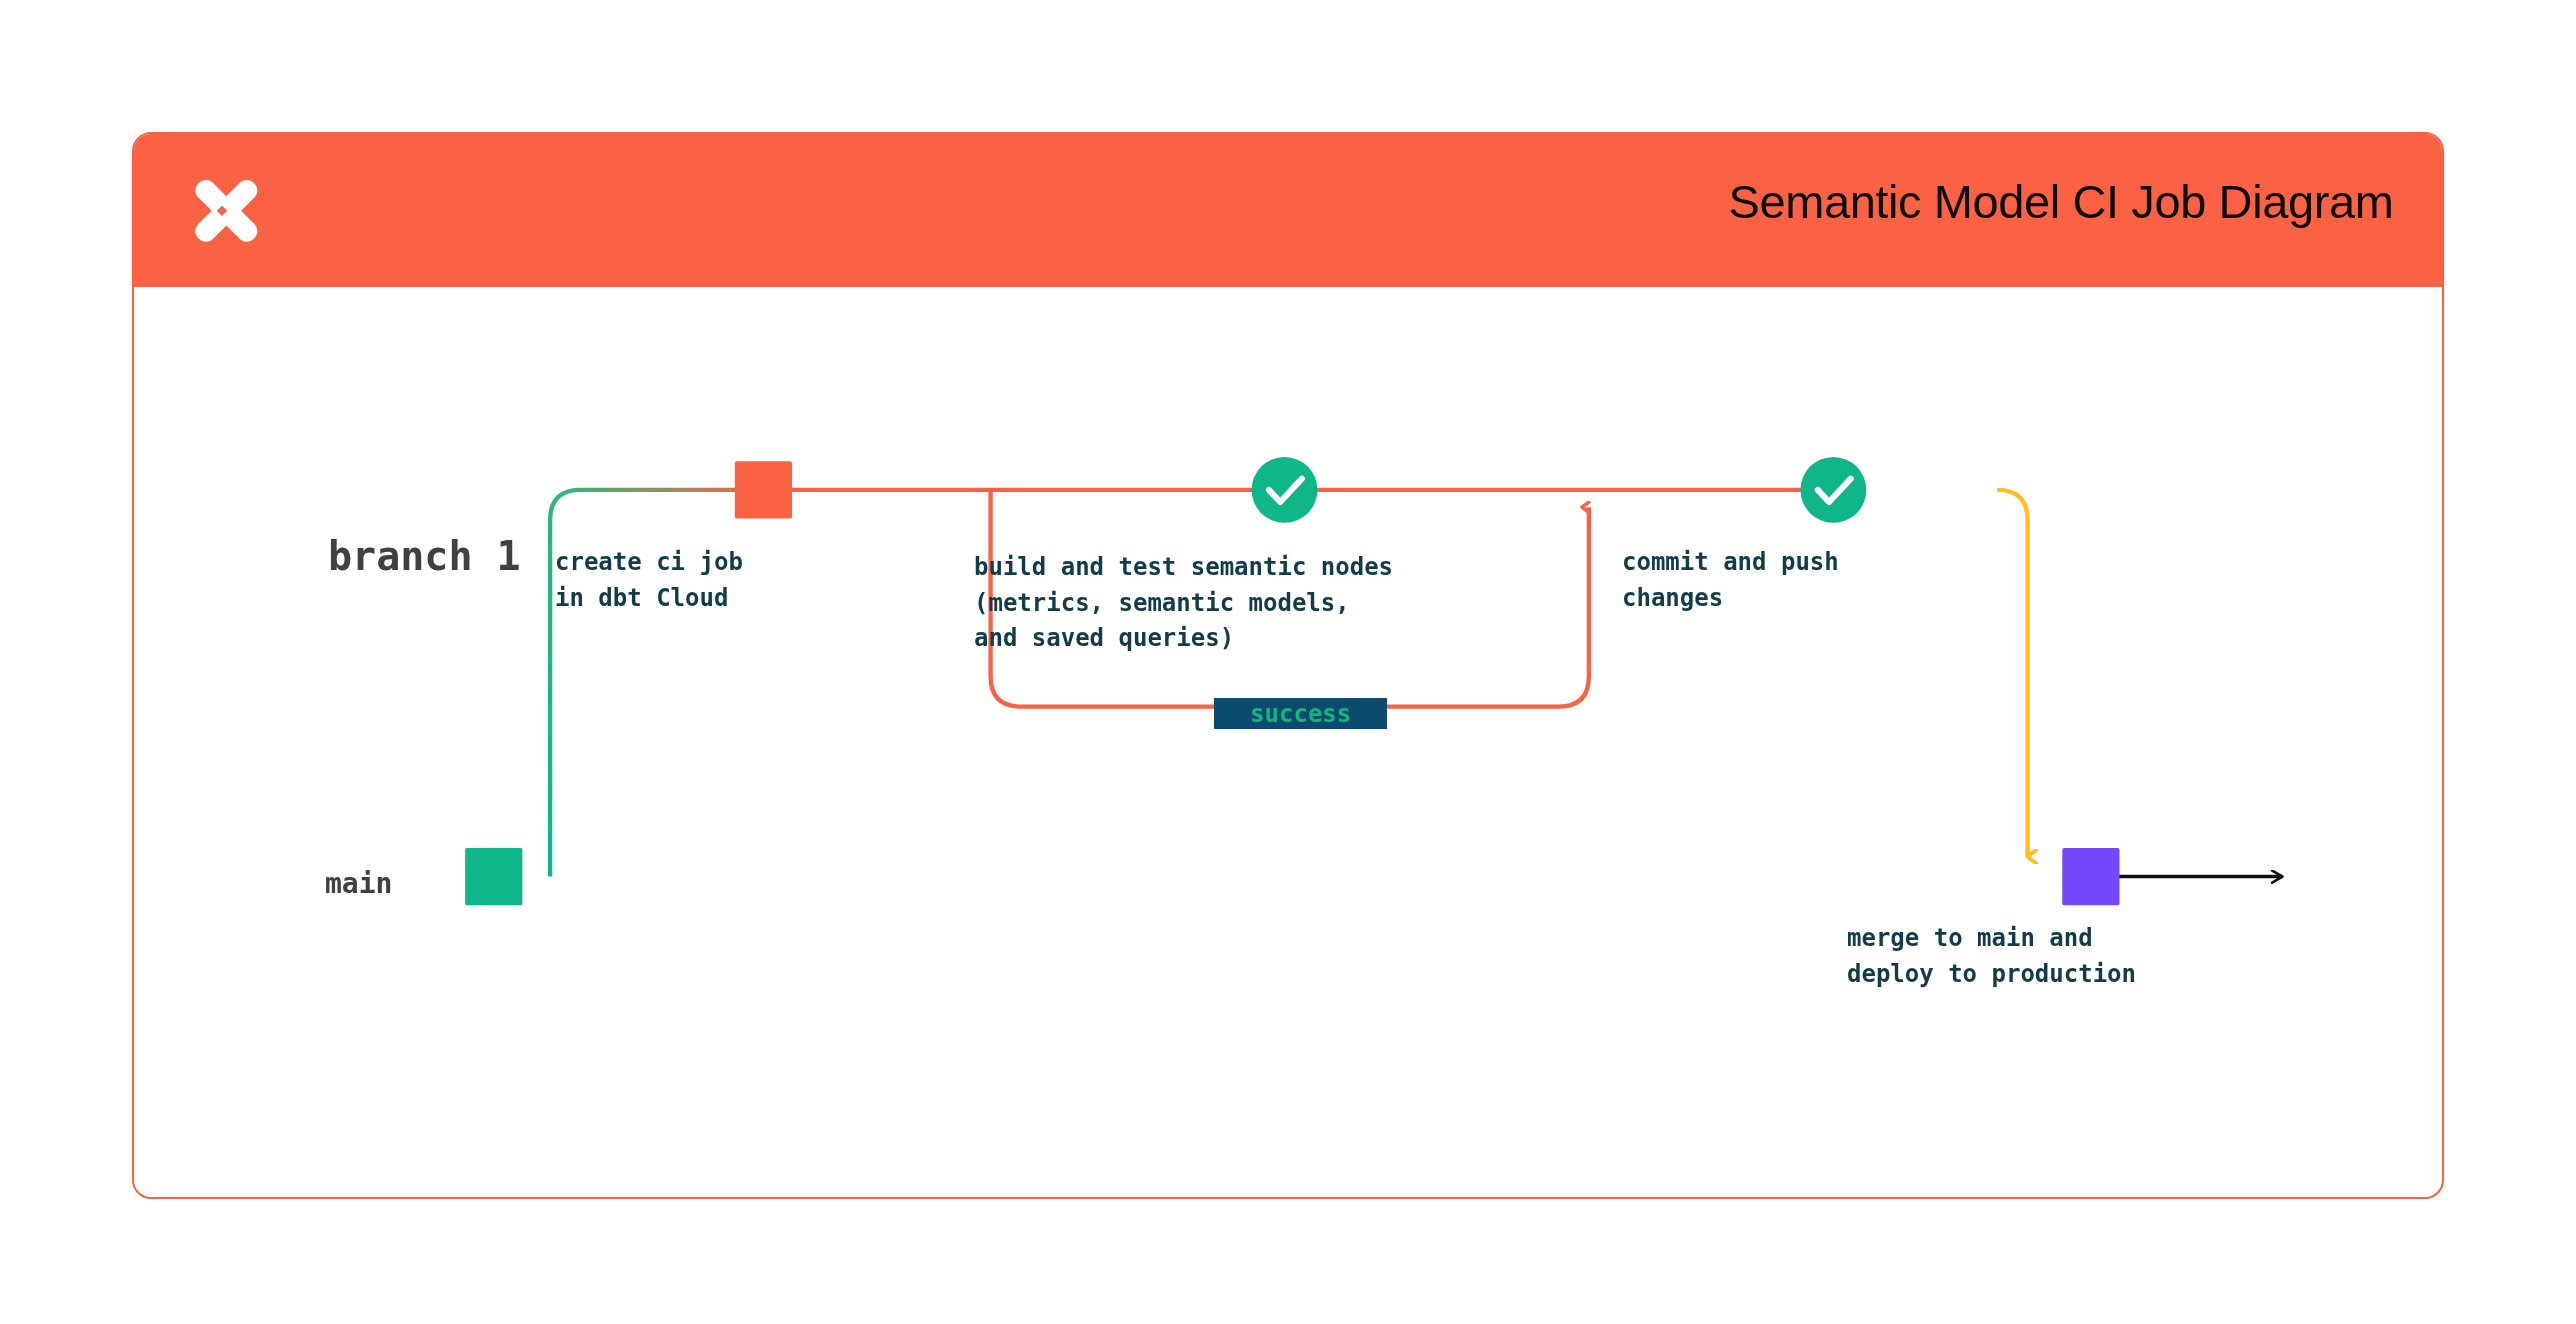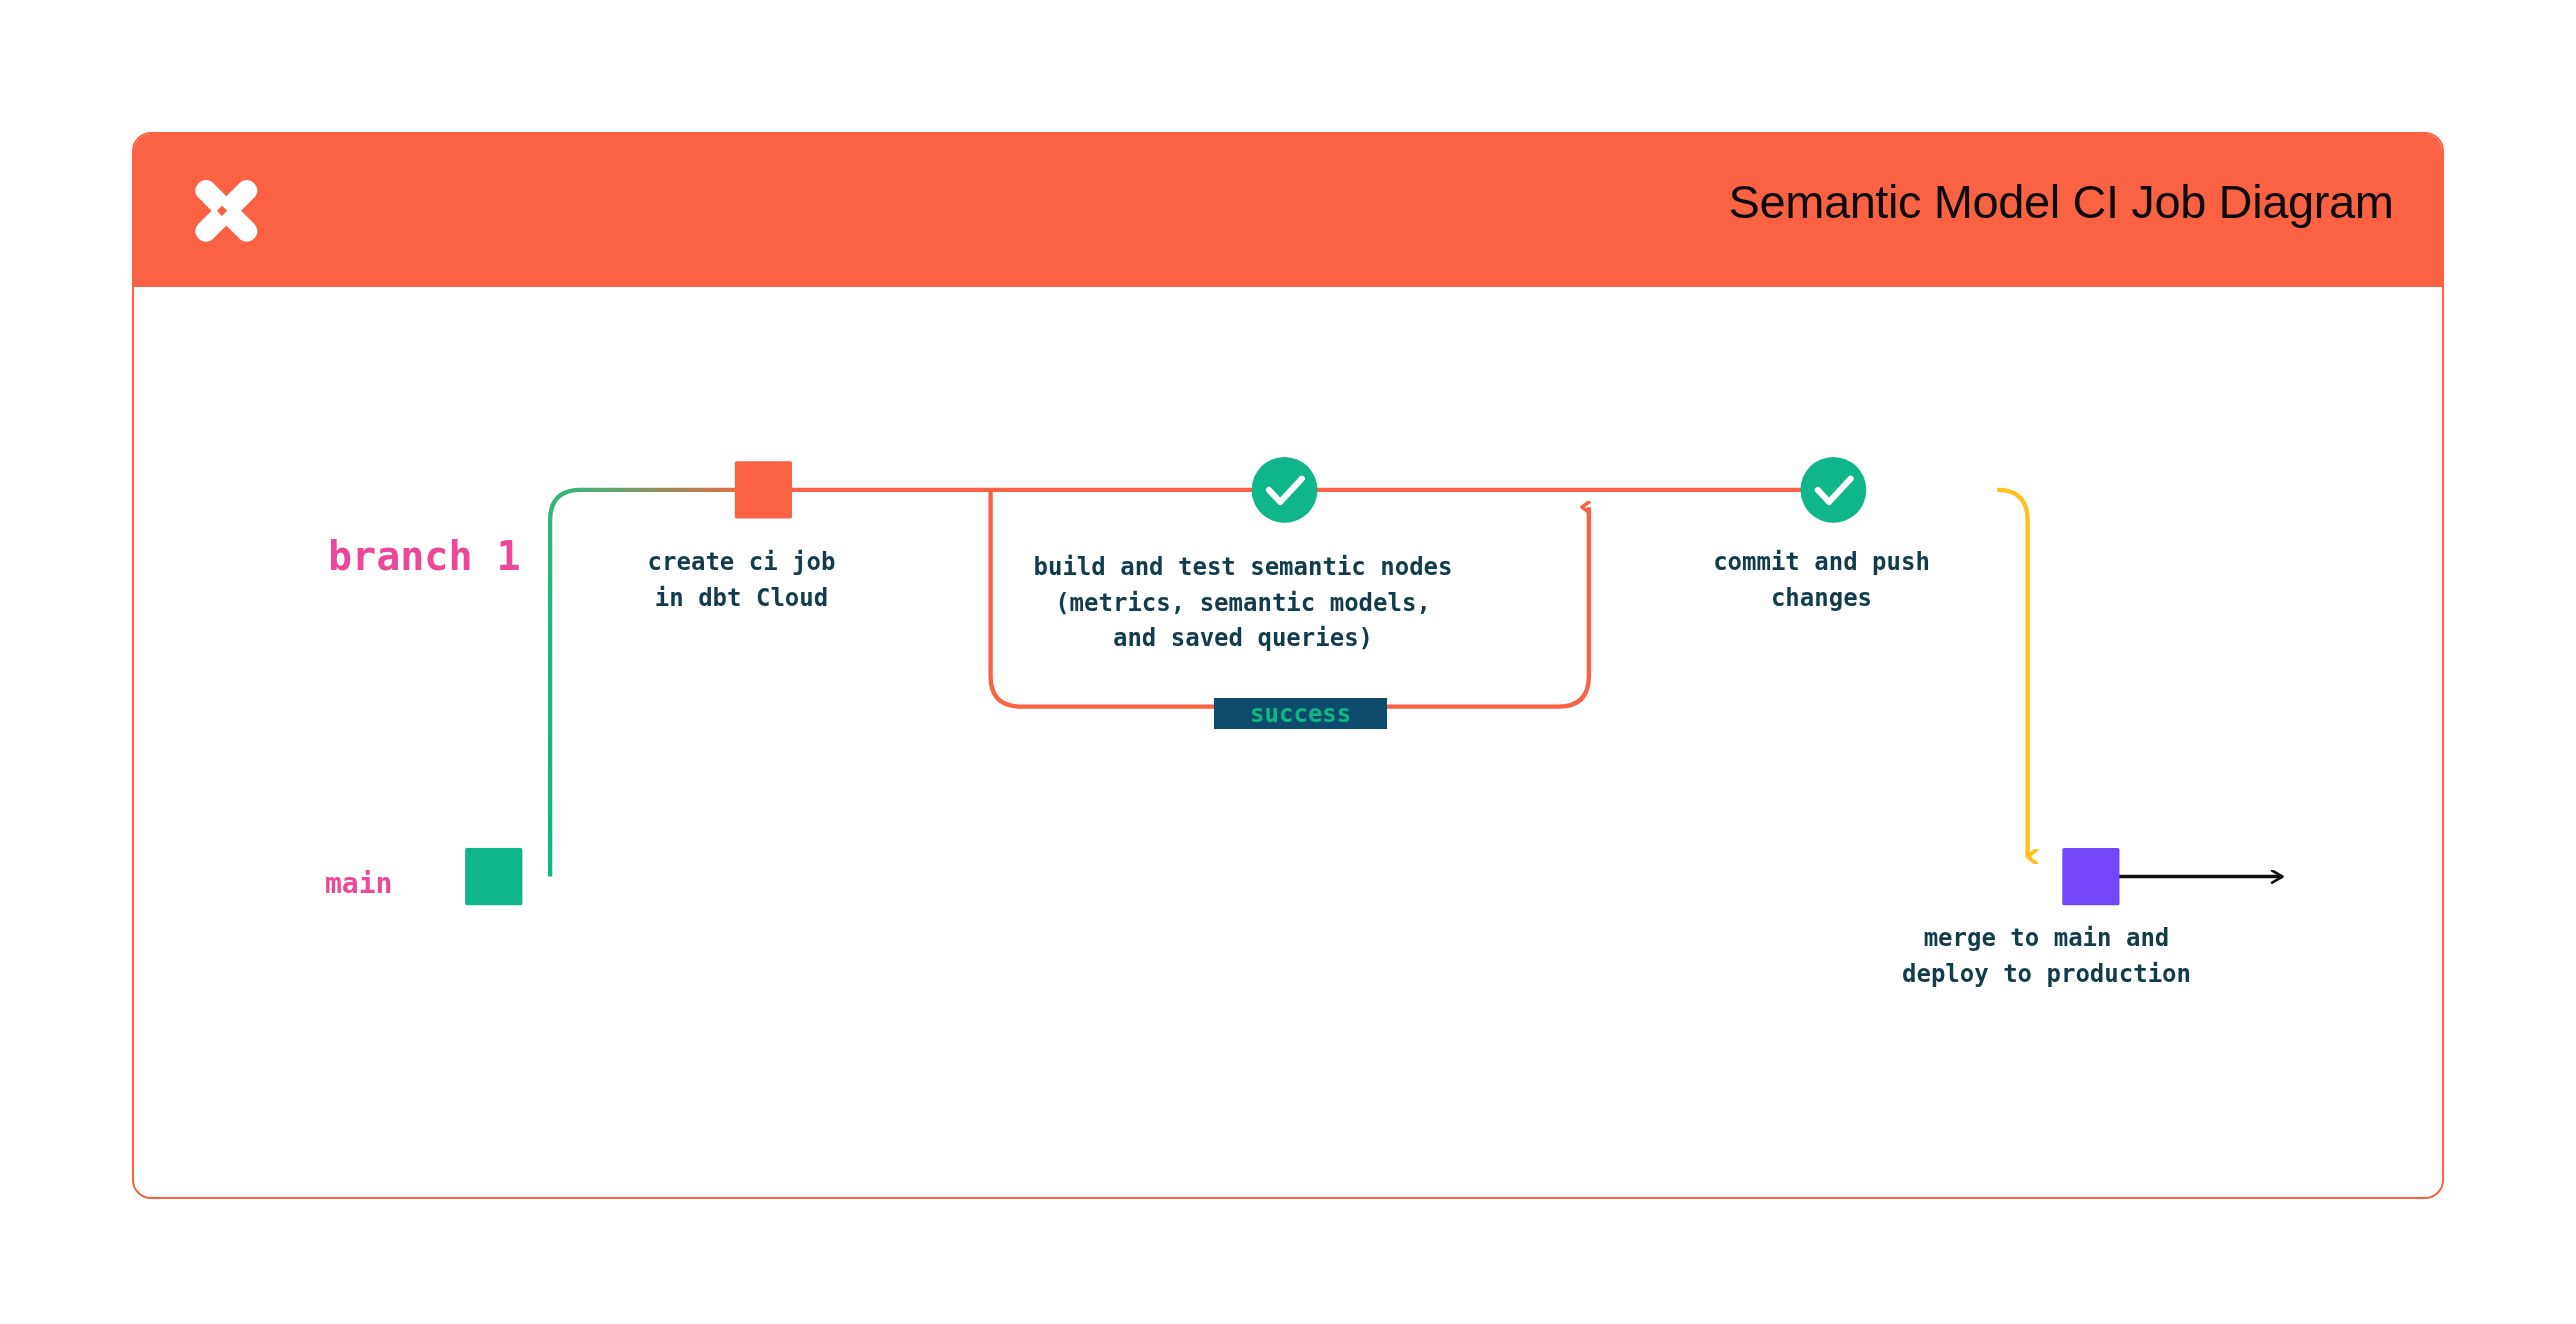--- a/index.html
+++ b/index.html
@@ -69,37 +69,37 @@
     left: 0;
     top: 0;
     width: 2576px;
     height: 1324px;
     pointer-events: none;
   }
 
   
   .branch-name {
     position: absolute;
-    color: #ec4899;
+    color: #404040;
     font-family: "DejaVu Sans Mono", monospace;
     font-weight: bold;
     white-space: nowrap;
     text-align: center;
   }
   .lbl-branch1 { left: 328px; top: 533px; font-size: 40px; }
   .lbl-main    { left: 325px; top: 867px; font-size: 28px; }
 
   .node-label {
     position: absolute;
     color: #123B4B;
     font-family: "DejaVu Sans Mono", monospace;
     font-weight: bold;
     font-size: 24px;
     line-height: 1.48;
-    text-align: center;
+    text-align: left;
     white-space: pre;
   }
   .lbl-create   { left: 555px;  top: 545px; width: 373px; }
   .lbl-build    { left: 974px; top: 550px; width: 538px; }
   .lbl-commit   { left: 1622px; top: 545px; width: 399px; }
   .lbl-merge    { left: 1847px; top: 921px; width: 399px; }
 
   .lbl-success {
     position: absolute;
     left: 1214px;

